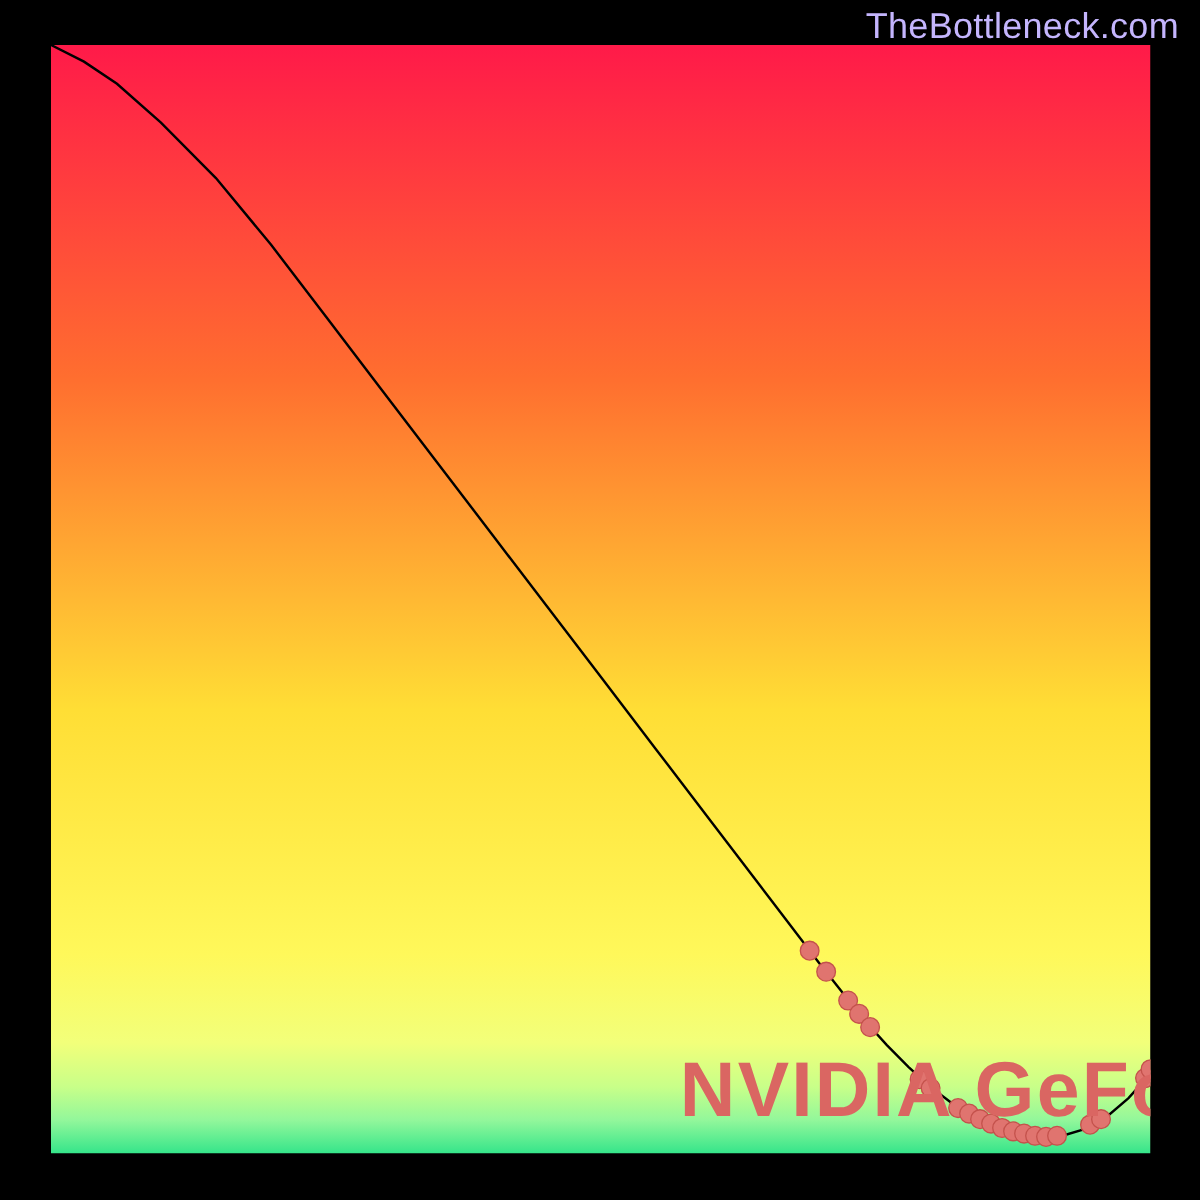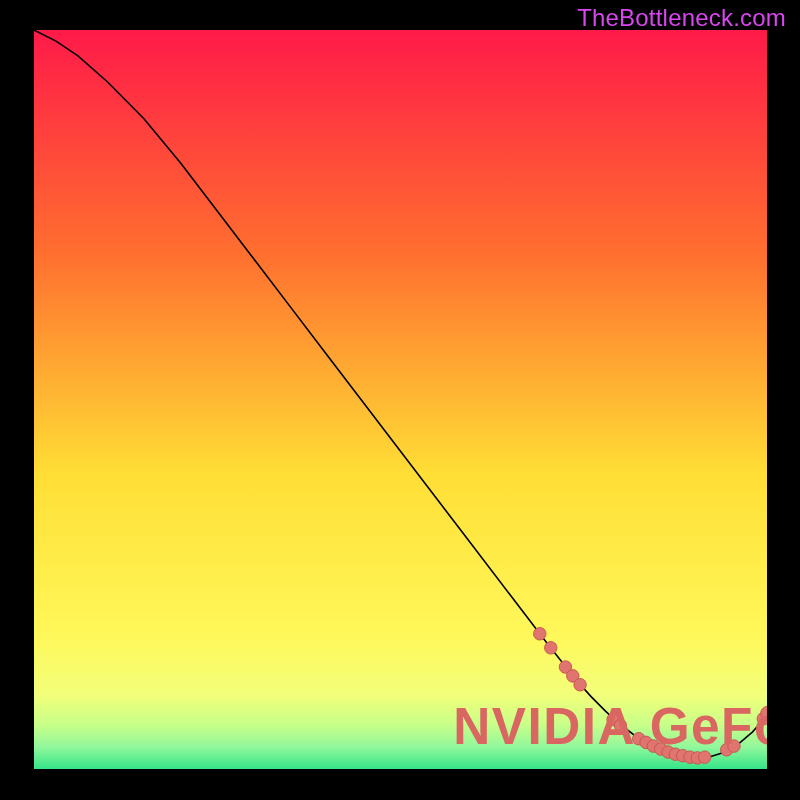--- a/index.html
+++ b/index.html
@@ -17,21 +17,21 @@
     width: 800px;
     height: 800px;
     background: #000;
   }
   .watermark {
     position: absolute;
     top: 4px;
     right: 14px;
     font-family: Arial, Helvetica, sans-serif;
     font-size: 24px;
-    color: #d946ef;
+    color: #c4b5fd;
     letter-spacing: 0.2px;
   }
   .plot {
     position: absolute;
     left: 34px;
     top: 30px;
     width: 733px;
     height: 739px;
   }
   .legend-text {

